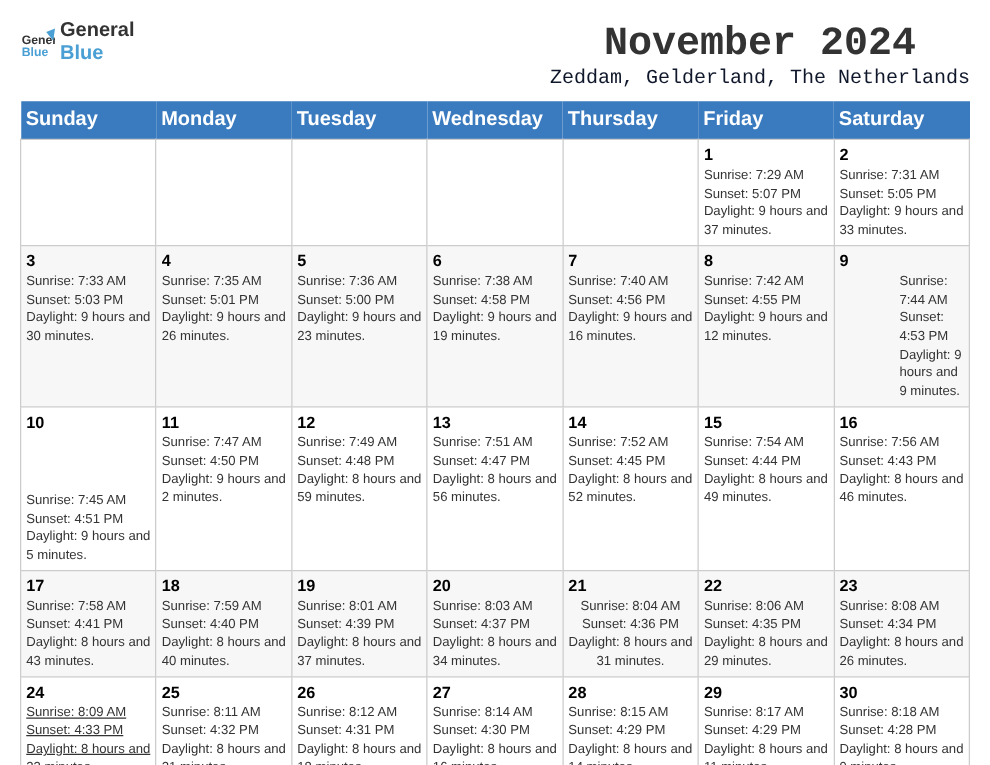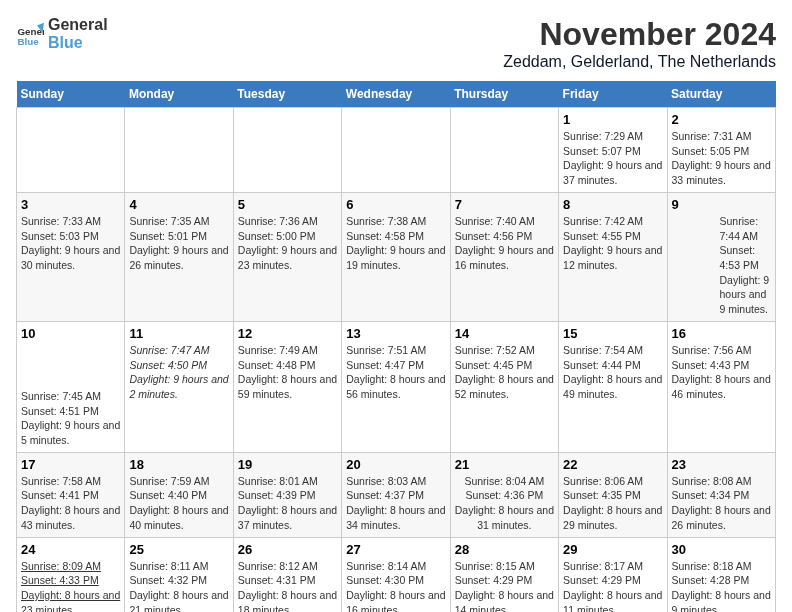--- a/index.html
+++ b/index.html
@@ -19,42 +19,43 @@
     .logo {
       display: flex;
       align-items: center;
       gap: 4px;
     }
     .logo-icon {
       width: 28px;
       height: 28px;
     }
     .title-area {
-      text-align: right;
+      text-align: center;
+      font-family: Liberation Mono, monospace;
     }
     .month-title {
       font-size: 32px;
       font-weight: bold;
       color: #333;
     }
     .location-title {
       font-size: 16px;
       color: #0f172a;
     }
     table {
       width: 100%;
       border-collapse: collapse;
       font-size: 11px;
     }
     thead tr th {
       background-color: #3a7abf;
       color: #fff;
       padding: 6px 4px;
       text-align: left;
-      font-size: 12px;
+      font-size: 16px;
       font-weight: bold;
     }
     tbody tr td {
       border: 1px solid #ccc;
       vertical-align: top;
       padding: 4px;
       height: 85px;
       width: calc(100% / 7);
       background: #fff;
     }
@@ -174,21 +175,21 @@
       </tr>
       <tr>
         <td>
           <span class="day-number">10</span>
           <div class="day-info" style="white-space: pre-line; margin-top: 48px;">Sunrise: 7:45 AM
 Sunset: 4:51 PM
 Daylight: 9 hours and 5 minutes.</div>
         </td>
         <td>
           <span class="day-number">11</span>
-          <div class="day-info" style="white-space: pre-line; font-style: italic;">Sunrise: 7:47 AM
+          <div class="day-info" style="white-space: pre-line;">Sunrise: 7:47 AM
 Sunset: 4:50 PM
 Daylight: 9 hours and 2 minutes.</div>
         </td>
         <td>
           <span class="day-number">12</span>
           <div class="day-info" style="white-space: pre-line;">Sunrise: 7:49 AM
 Sunset: 4:48 PM
 Daylight: 8 hours and 59 minutes.</div>
         </td>
         <td>

